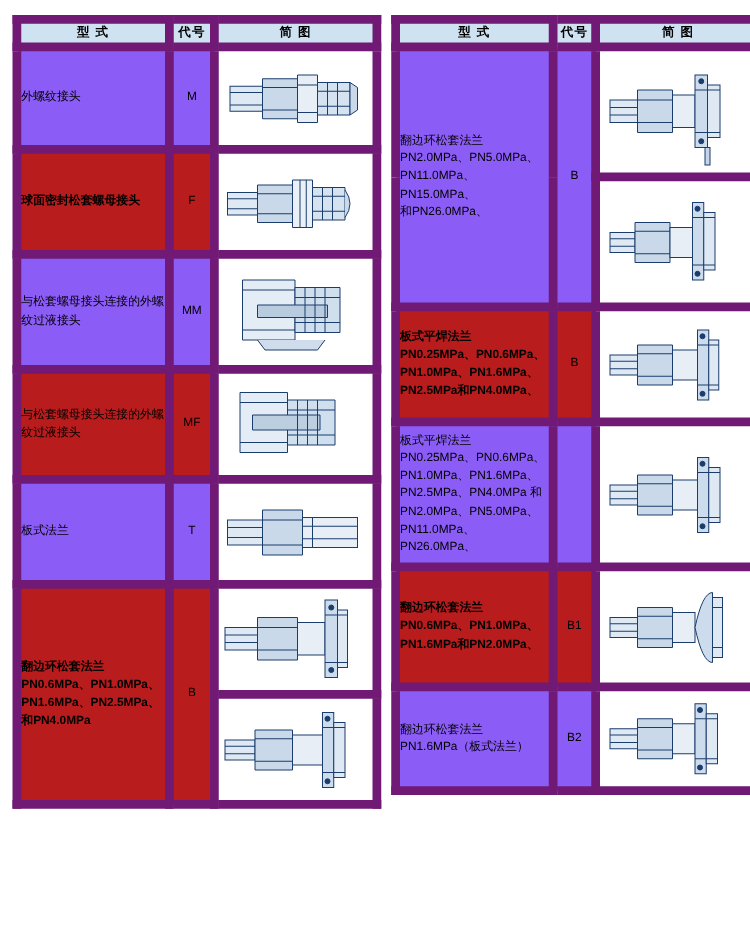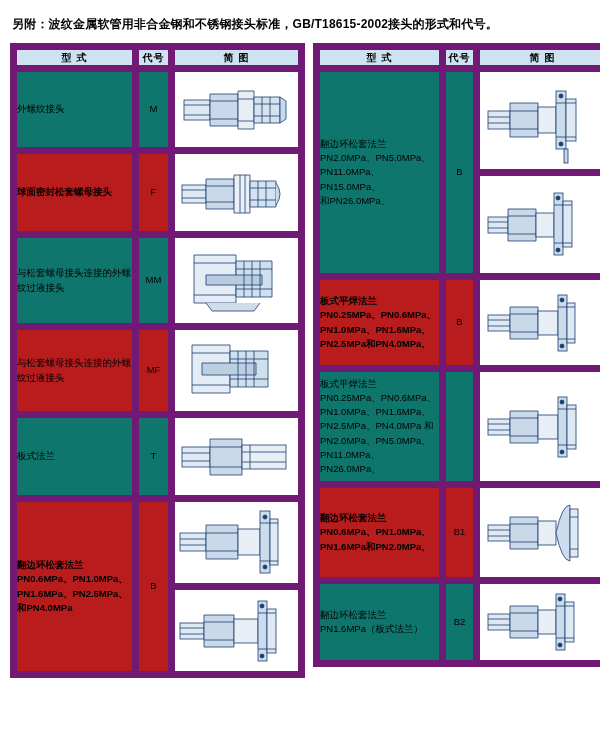--- a/index.html
+++ b/index.html
@@ -55,38 +55,37 @@
   .cell-text {
     padding: 5px 7px;
     text-align: left;
   }
   .code {
     text-align: center;
     font-size: 10px;
     font-weight: normal;
   }
   .tint { background: #b91c1c; }
-  .white { background: #0f766e; }
+  .white { background: #8b5cf6; }
   .fig {
     background: #ffffff;
     text-align: center;
     padding: 2px 0;
   }
   .fig svg { display: block; margin: 0 auto; }
   .divider {
     width: 8px;
     flex: 0 0 8px;
   }
 </style>
 </head>
 <body>
 
 <div class="page">
 
-  <div class="doc-title">另附：波纹金属软管用非合金钢和不锈钢接头标准，GB/T18615-2002接头的形式和代号。</div>
 
   <div class="tables">
 
     <table class="spec left">
       <colgroup>
         <col style="width:122px">
         <col style="width:36px">
         <col style="width:130px">
       </colgroup>
       <thead>

